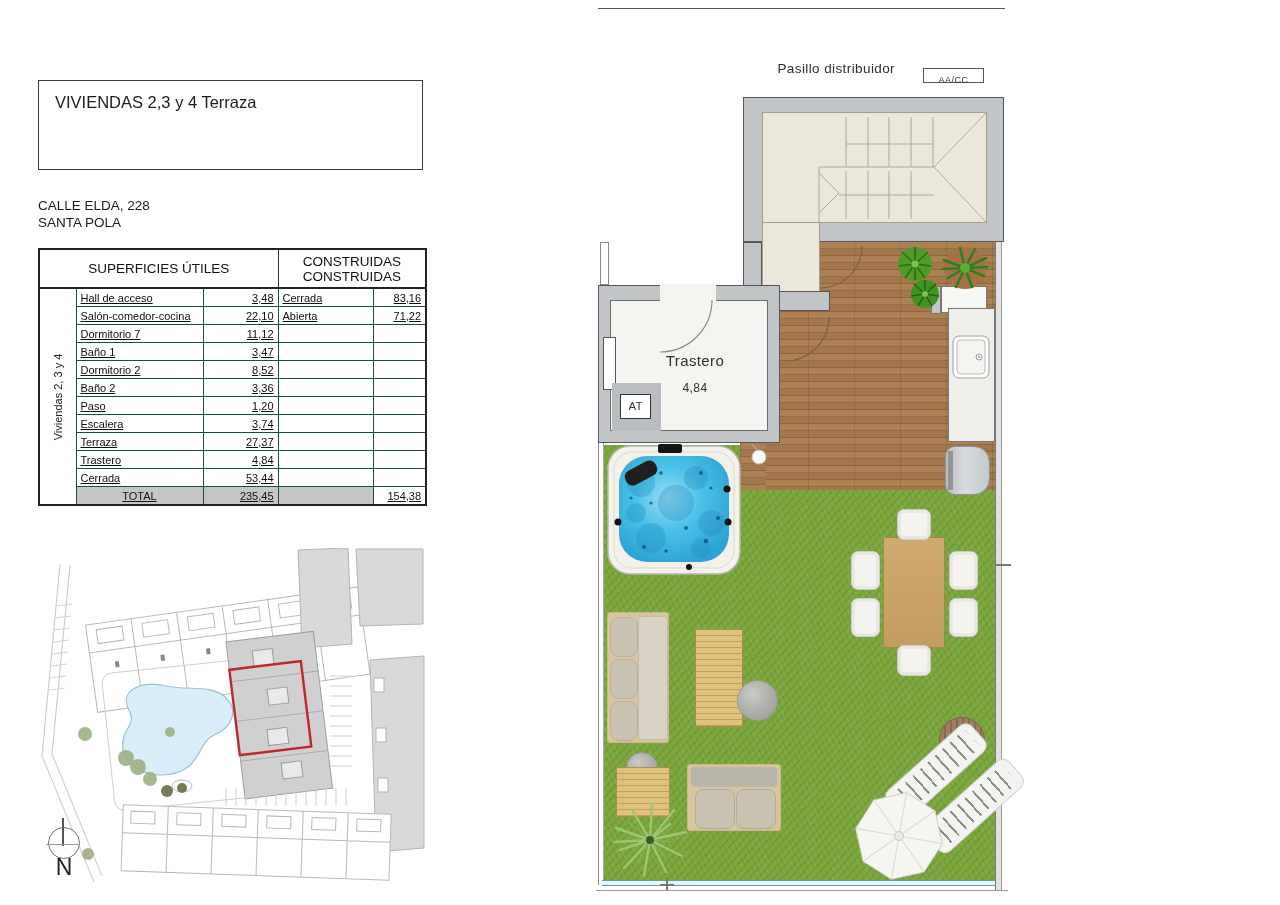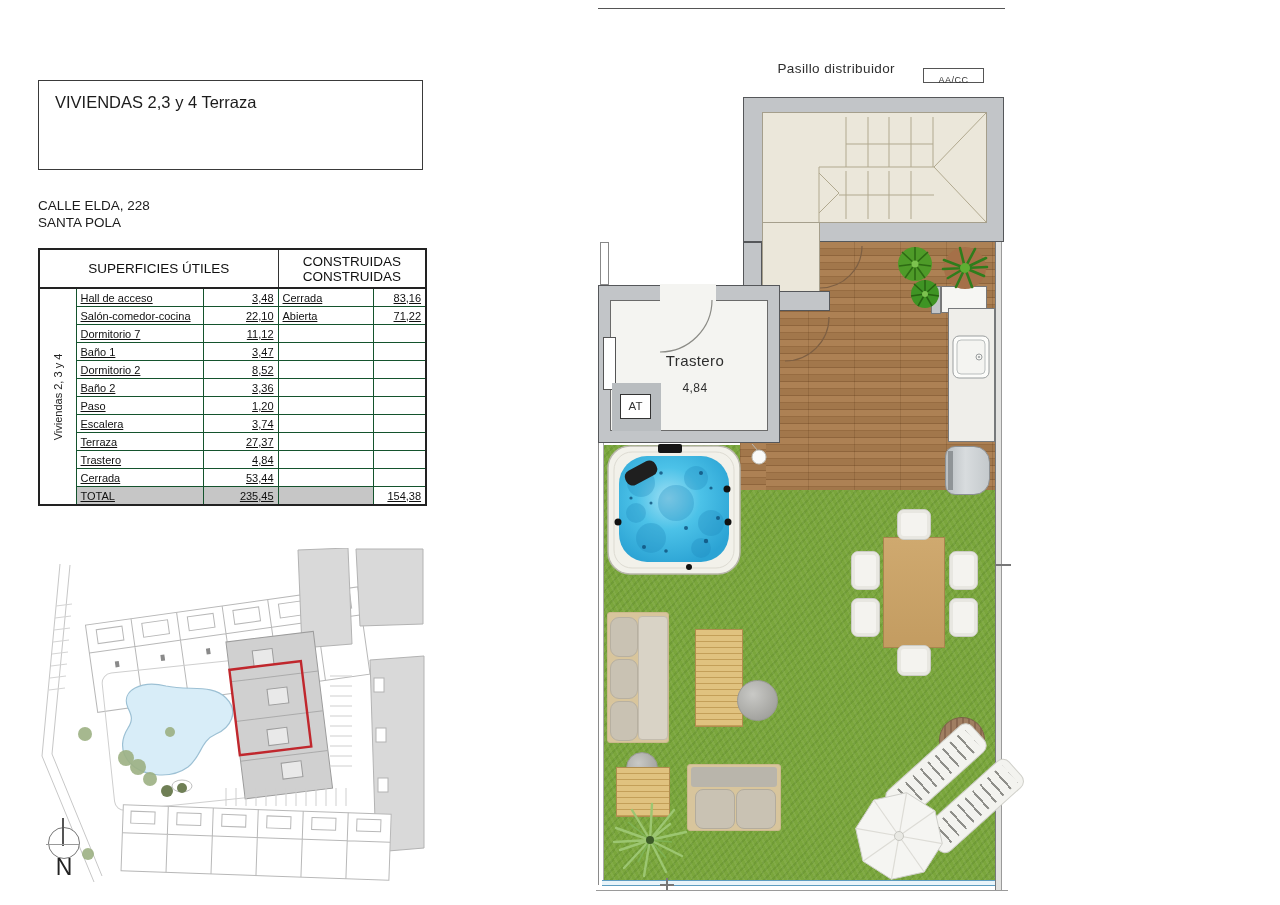--- a/index.html
+++ b/index.html
@@ -34,21 +34,21 @@
   .address{left:38px;top:197px;font-size:13.5px;line-height:17px;}
   table.surf{position:absolute;left:38px;top:248px;width:387px;border-collapse:collapse;
         table-layout:fixed;font-size:11px;color:#101010;border:2px solid #222;}
   .surf th{border:1.5px solid #333;border-bottom:2px solid #222;height:37px;
         font-weight:normal;font-size:13.5px;text-align:center;padding:0 16px;line-height:15px;}
   .surf td{border:1px solid #14532d;padding:0 4px;height:17px;overflow:hidden;white-space:nowrap;text-decoration:underline;}
   .surf .num{text-align:right;}
   .surf .rot-cell{position:relative;background:#fff;padding:0;}
   .rot-lbl{position:absolute;left:50%;top:50%;transform:translate(-50%,-50%) rotate(-90deg);
         white-space:nowrap;font-size:11px;color:#222;}
-  .tot td{background:#c6c6c6;}
+  .tot td{background:#c6c6c6;text-align:center;}
   .tot td.white{background:#fff;}
   .disclaimer{left:38px;top:496px;width:402px;font-size:9.8px;line-height:12.5px;margin:0;color:#222;}
   
   .plan-lbl{color:#2e2e2e;letter-spacing:.4px;text-align:center;}
 </style>
 </head>
 <body>
 
 <div class="page">
 

